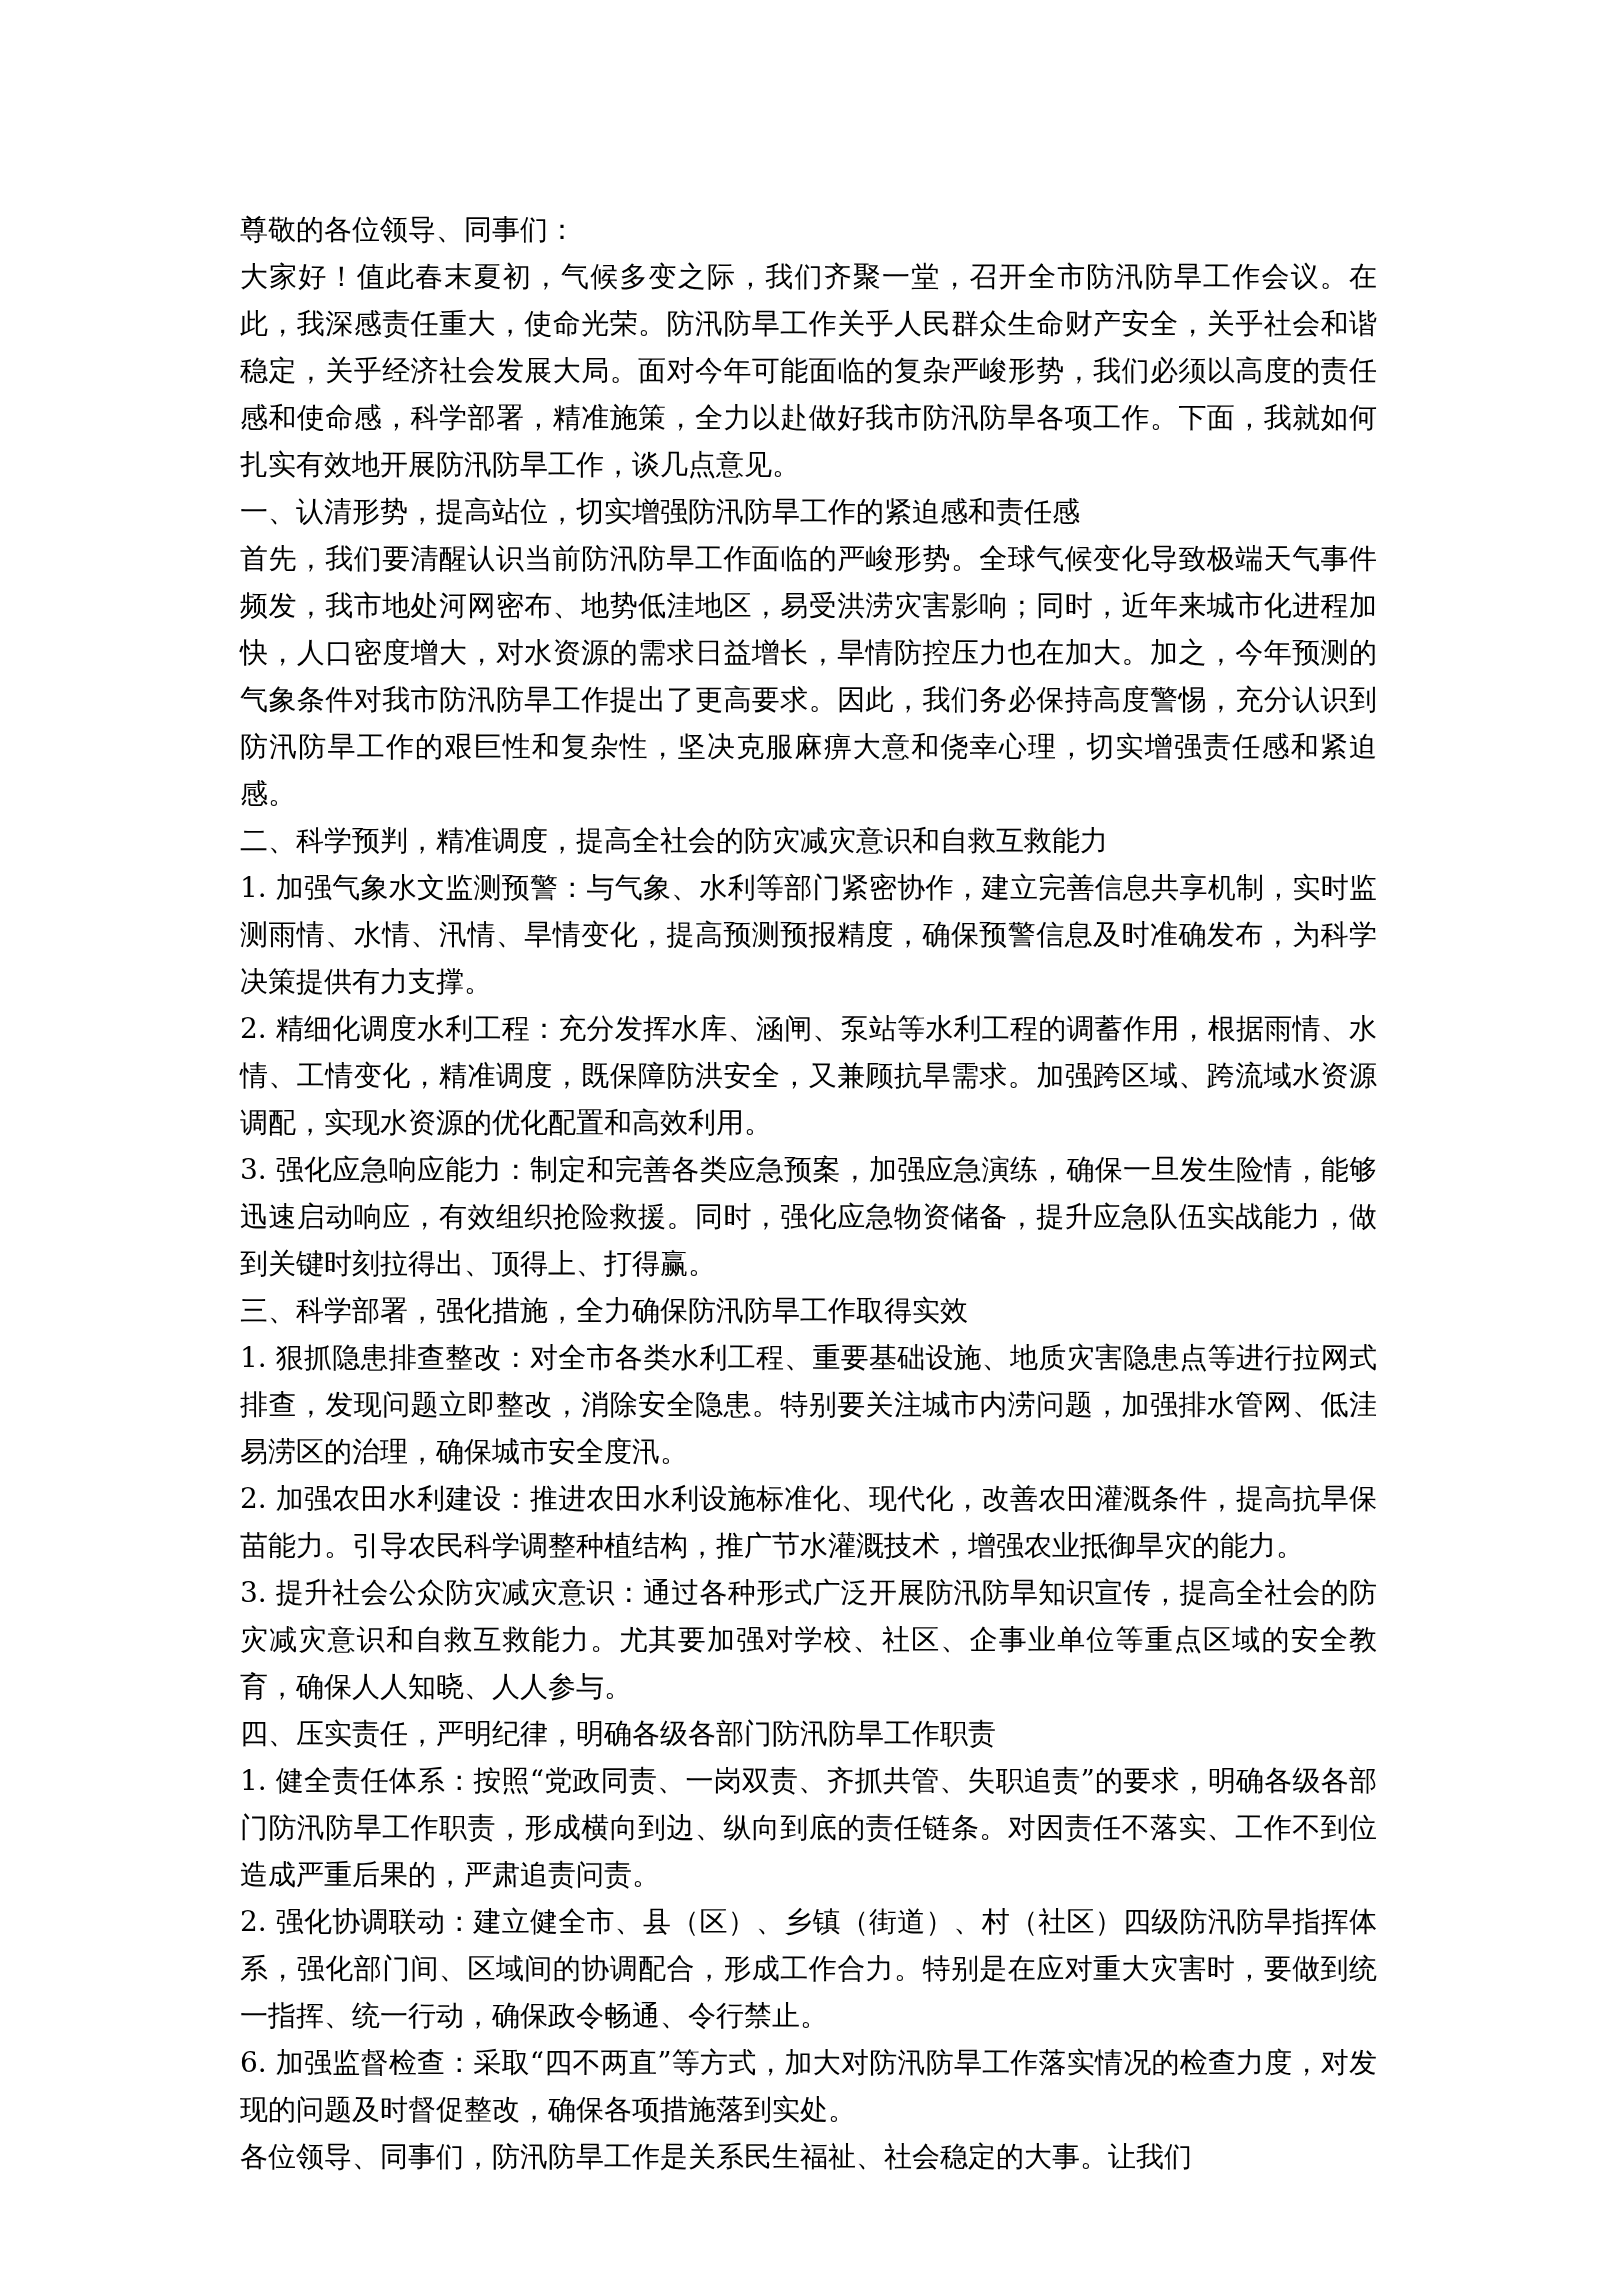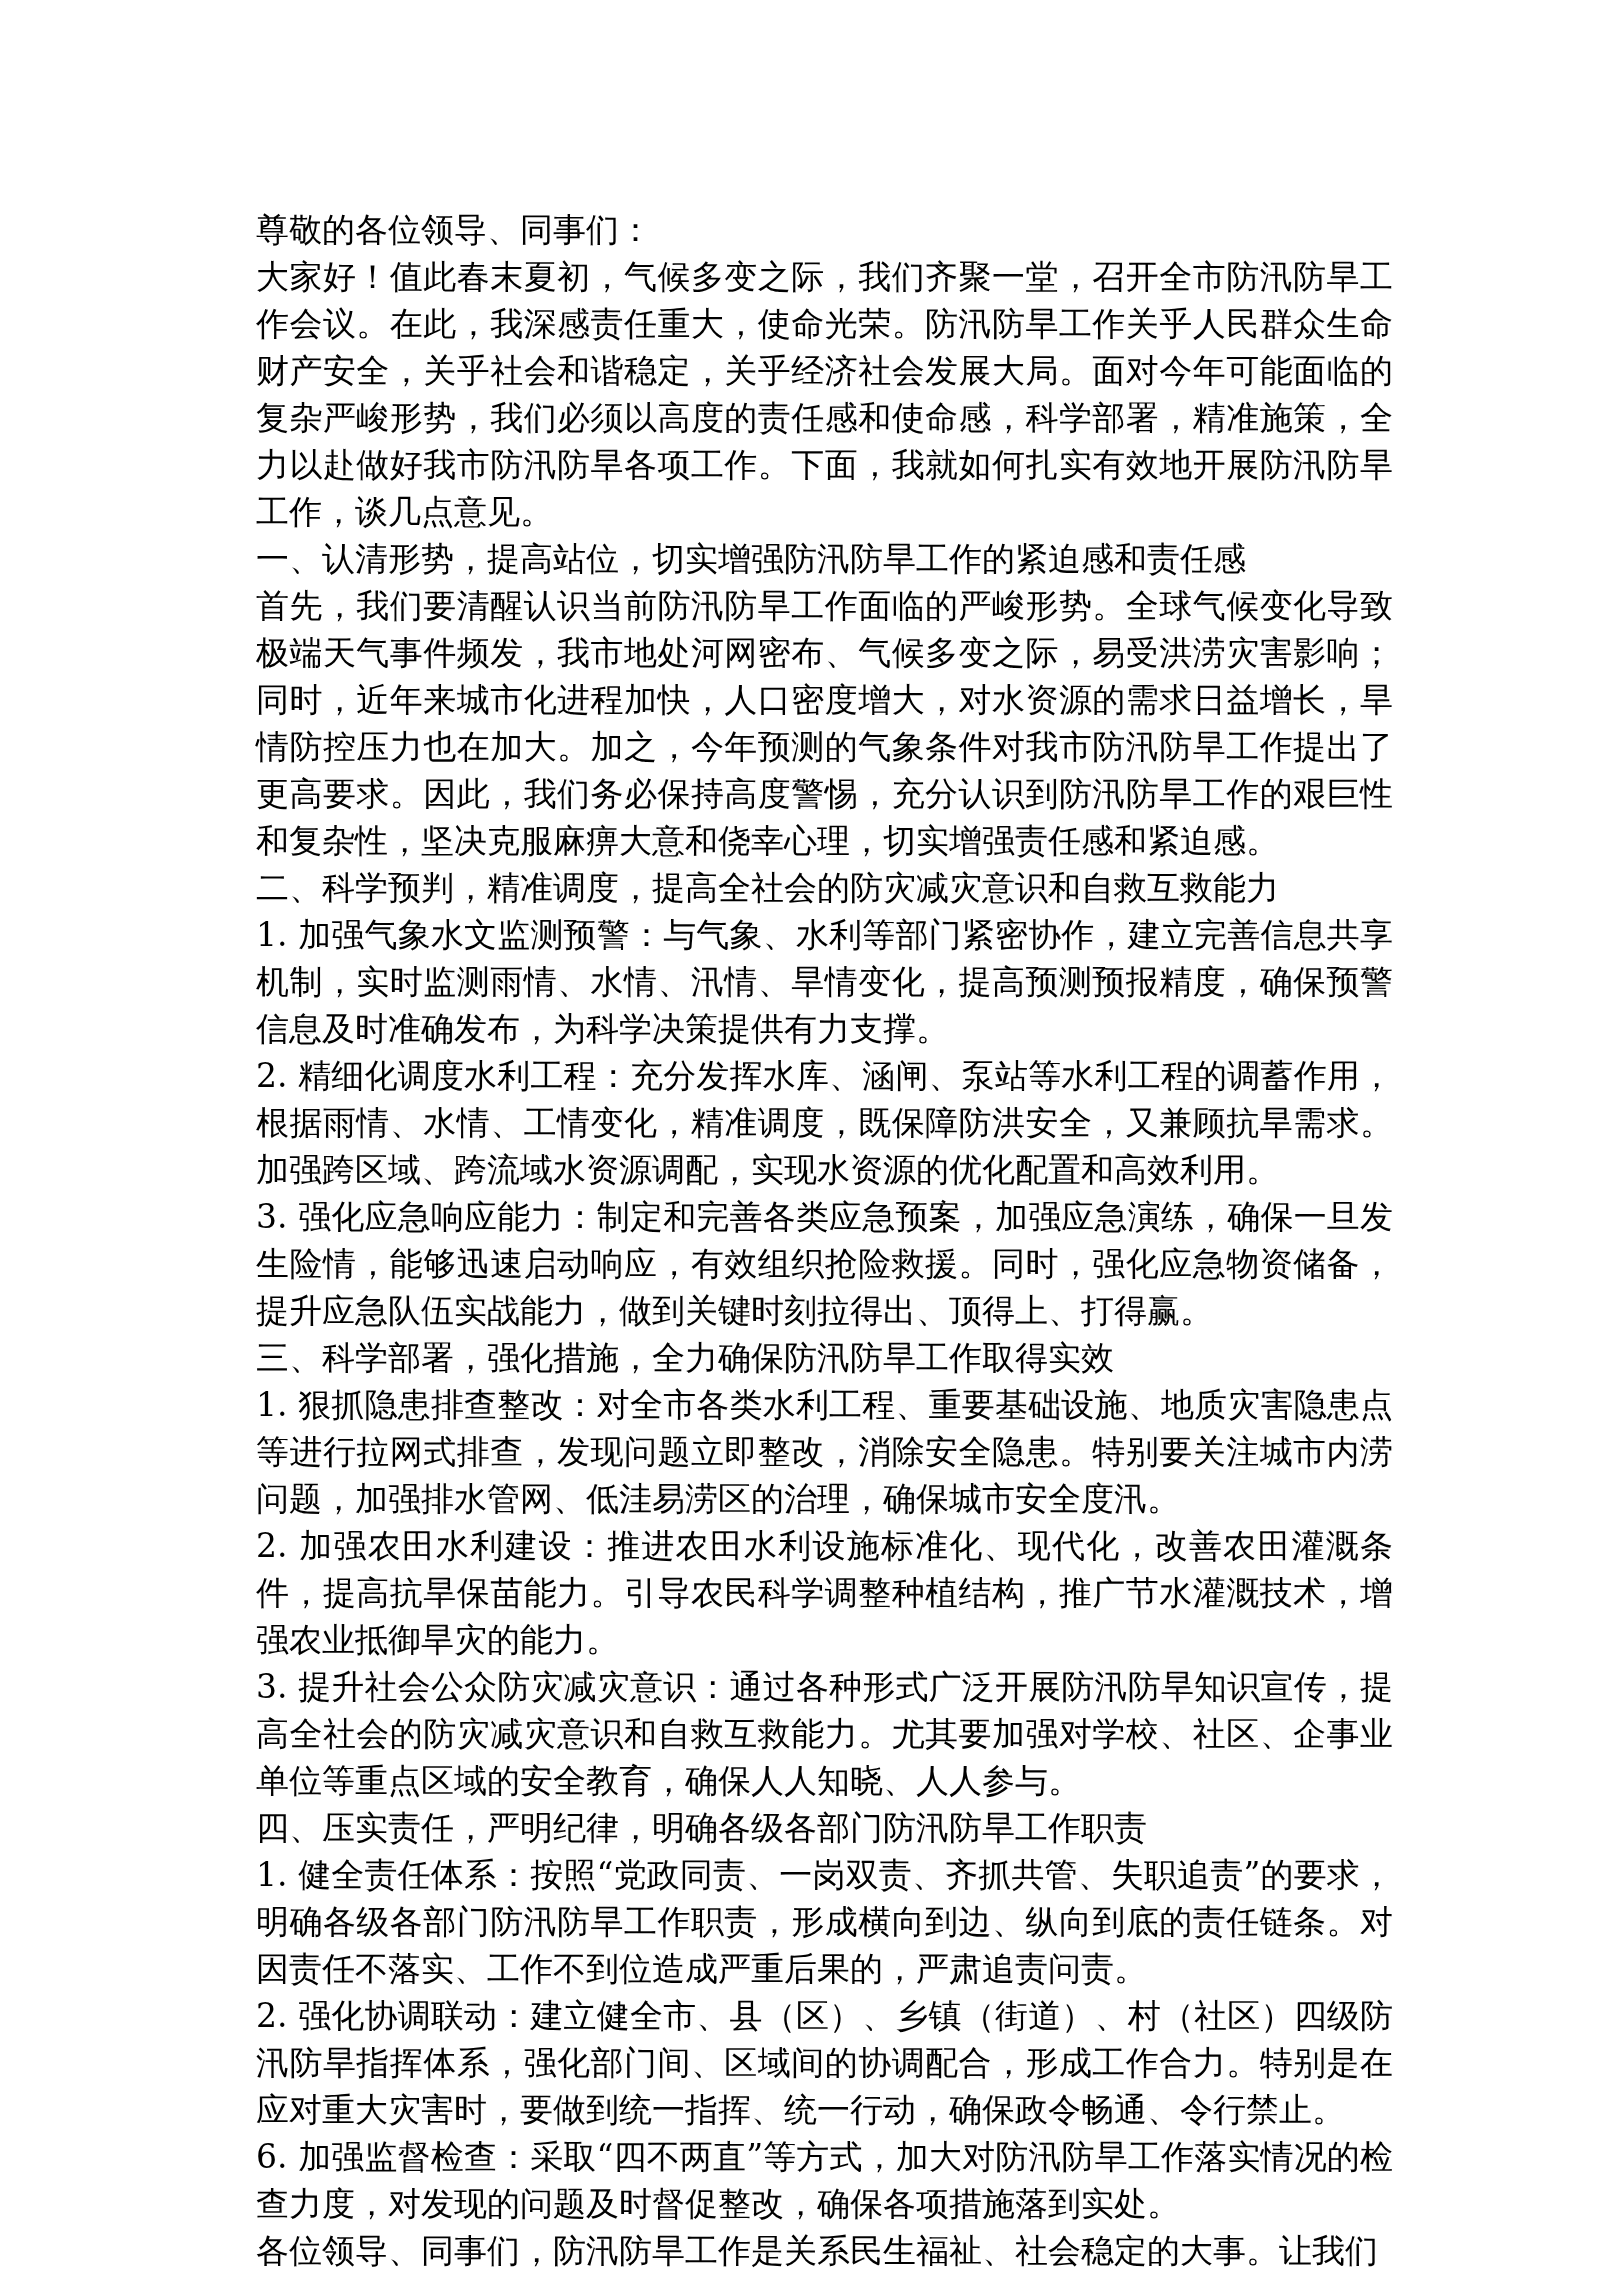--- a/index.html
+++ b/index.html
@@ -8,26 +8,26 @@
       background: #ffffff;
     }
     body {
       width: 1621px;
       height: 2293px;
       position: relative;
       overflow: hidden;
     }
     .page {
       position: absolute;
-      left: 256px;
+      left: 240px;
       top: 206px;
       width: 1137px;
       color: #000000;
       font-family: "DejaVu Serif", "Liberation Serif", serif;
-      font-size: 33px;
+      font-size: 28px;
       line-height: 47px;
     }
     .para {
       margin: 0;
       padding: 0;
       text-align: justify;
       text-justify: inter-character;
       word-break: break-all;
     }
     .heading {
@@ -38,21 +38,21 @@
     }
   </style>
 </head>
 <body>
 
 <div class="page">
   <p class="para">尊敬的各位领导、同事们：</p>
   <p class="para">大家好！值此春末夏初，气候多变之际，我们齐聚一堂，召开全市防汛防旱工作会议。在此，我深感责任重大，使命光荣。防汛防旱工作关乎人民群众生命财产安全，关乎社会和谐稳定，关乎经济社会发展大局。面对今年可能面临的复杂严峻形势，我们必须以高度的责任感和使命感，科学部署，精准施策，全力以赴做好我市防汛防旱各项工作。下面，我就如何扎实有效地开展防汛防旱工作，谈几点意见。</p>
 
   <p class="heading">一、认清形势，提高站位，切实增强防汛防旱工作的紧迫感和责任感</p>
-  <p class="para">首先，我们要清醒认识当前防汛防旱工作面临的严峻形势。全球气候变化导致极端天气事件频发，我市地处河网密布、气候多变之际，易受洪涝灾害影响；同时，近年来城市化进程加快，人口密度增大，对水资源的需求日益增长，旱情防控压力也在加大。加之，今年预测的气象条件对我市防汛防旱工作提出了更高要求。因此，我们务必保持高度警惕，充分认识到防汛防旱工作的艰巨性和复杂性，坚决克服麻痹大意和侥幸心理，切实增强责任感和紧迫感。</p>
+  <p class="para">首先，我们要清醒认识当前防汛防旱工作面临的严峻形势。全球气候变化导致极端天气事件频发，我市地处河网密布、地势低洼地区，易受洪涝灾害影响；同时，近年来城市化进程加快，人口密度增大，对水资源的需求日益增长，旱情防控压力也在加大。加之，今年预测的气象条件对我市防汛防旱工作提出了更高要求。因此，我们务必保持高度警惕，充分认识到防汛防旱工作的艰巨性和复杂性，坚决克服麻痹大意和侥幸心理，切实增强责任感和紧迫感。</p>
 
   <p class="heading">二、科学预判，精准调度，提高全社会的防灾减灾意识和自救互救能力</p>
   <p class="para">1. 加强气象水文监测预警：与气象、水利等部门紧密协作，建立完善信息共享机制，实时监测雨情、水情、汛情、旱情变化，提高预测预报精度，确保预警信息及时准确发布，为科学决策提供有力支撑。</p>
   <p class="para">2. 精细化调度水利工程：充分发挥水库、涵闸、泵站等水利工程的调蓄作用，根据雨情、水情、工情变化，精准调度，既保障防洪安全，又兼顾抗旱需求。加强跨区域、跨流域水资源调配，实现水资源的优化配置和高效利用。</p>
   <p class="para">3. 强化应急响应能力：制定和完善各类应急预案，加强应急演练，确保一旦发生险情，能够迅速启动响应，有效组织抢险救援。同时，强化应急物资储备，提升应急队伍实战能力，做到关键时刻拉得出、顶得上、打得赢。</p>
 
   <p class="heading">三、科学部署，强化措施，全力确保防汛防旱工作取得实效</p>
   <p class="para">1. 狠抓隐患排查整改：对全市各类水利工程、重要基础设施、地质灾害隐患点等进行拉网式排查，发现问题立即整改，消除安全隐患。特别要关注城市内涝问题，加强排水管网、低洼易涝区的治理，确保城市安全度汛。</p>
   <p class="para">2. 加强农田水利建设：推进农田水利设施标准化、现代化，改善农田灌溉条件，提高抗旱保苗能力。引导农民科学调整种植结构，推广节水灌溉技术，增强农业抵御旱灾的能力。</p>
   <p class="para">3. 提升社会公众防灾减灾意识：通过各种形式广泛开展防汛防旱知识宣传，提高全社会的防灾减灾意识和自救互救能力。尤其要加强对学校、社区、企事业单位等重点区域的安全教育，确保人人知晓、人人参与。</p>

